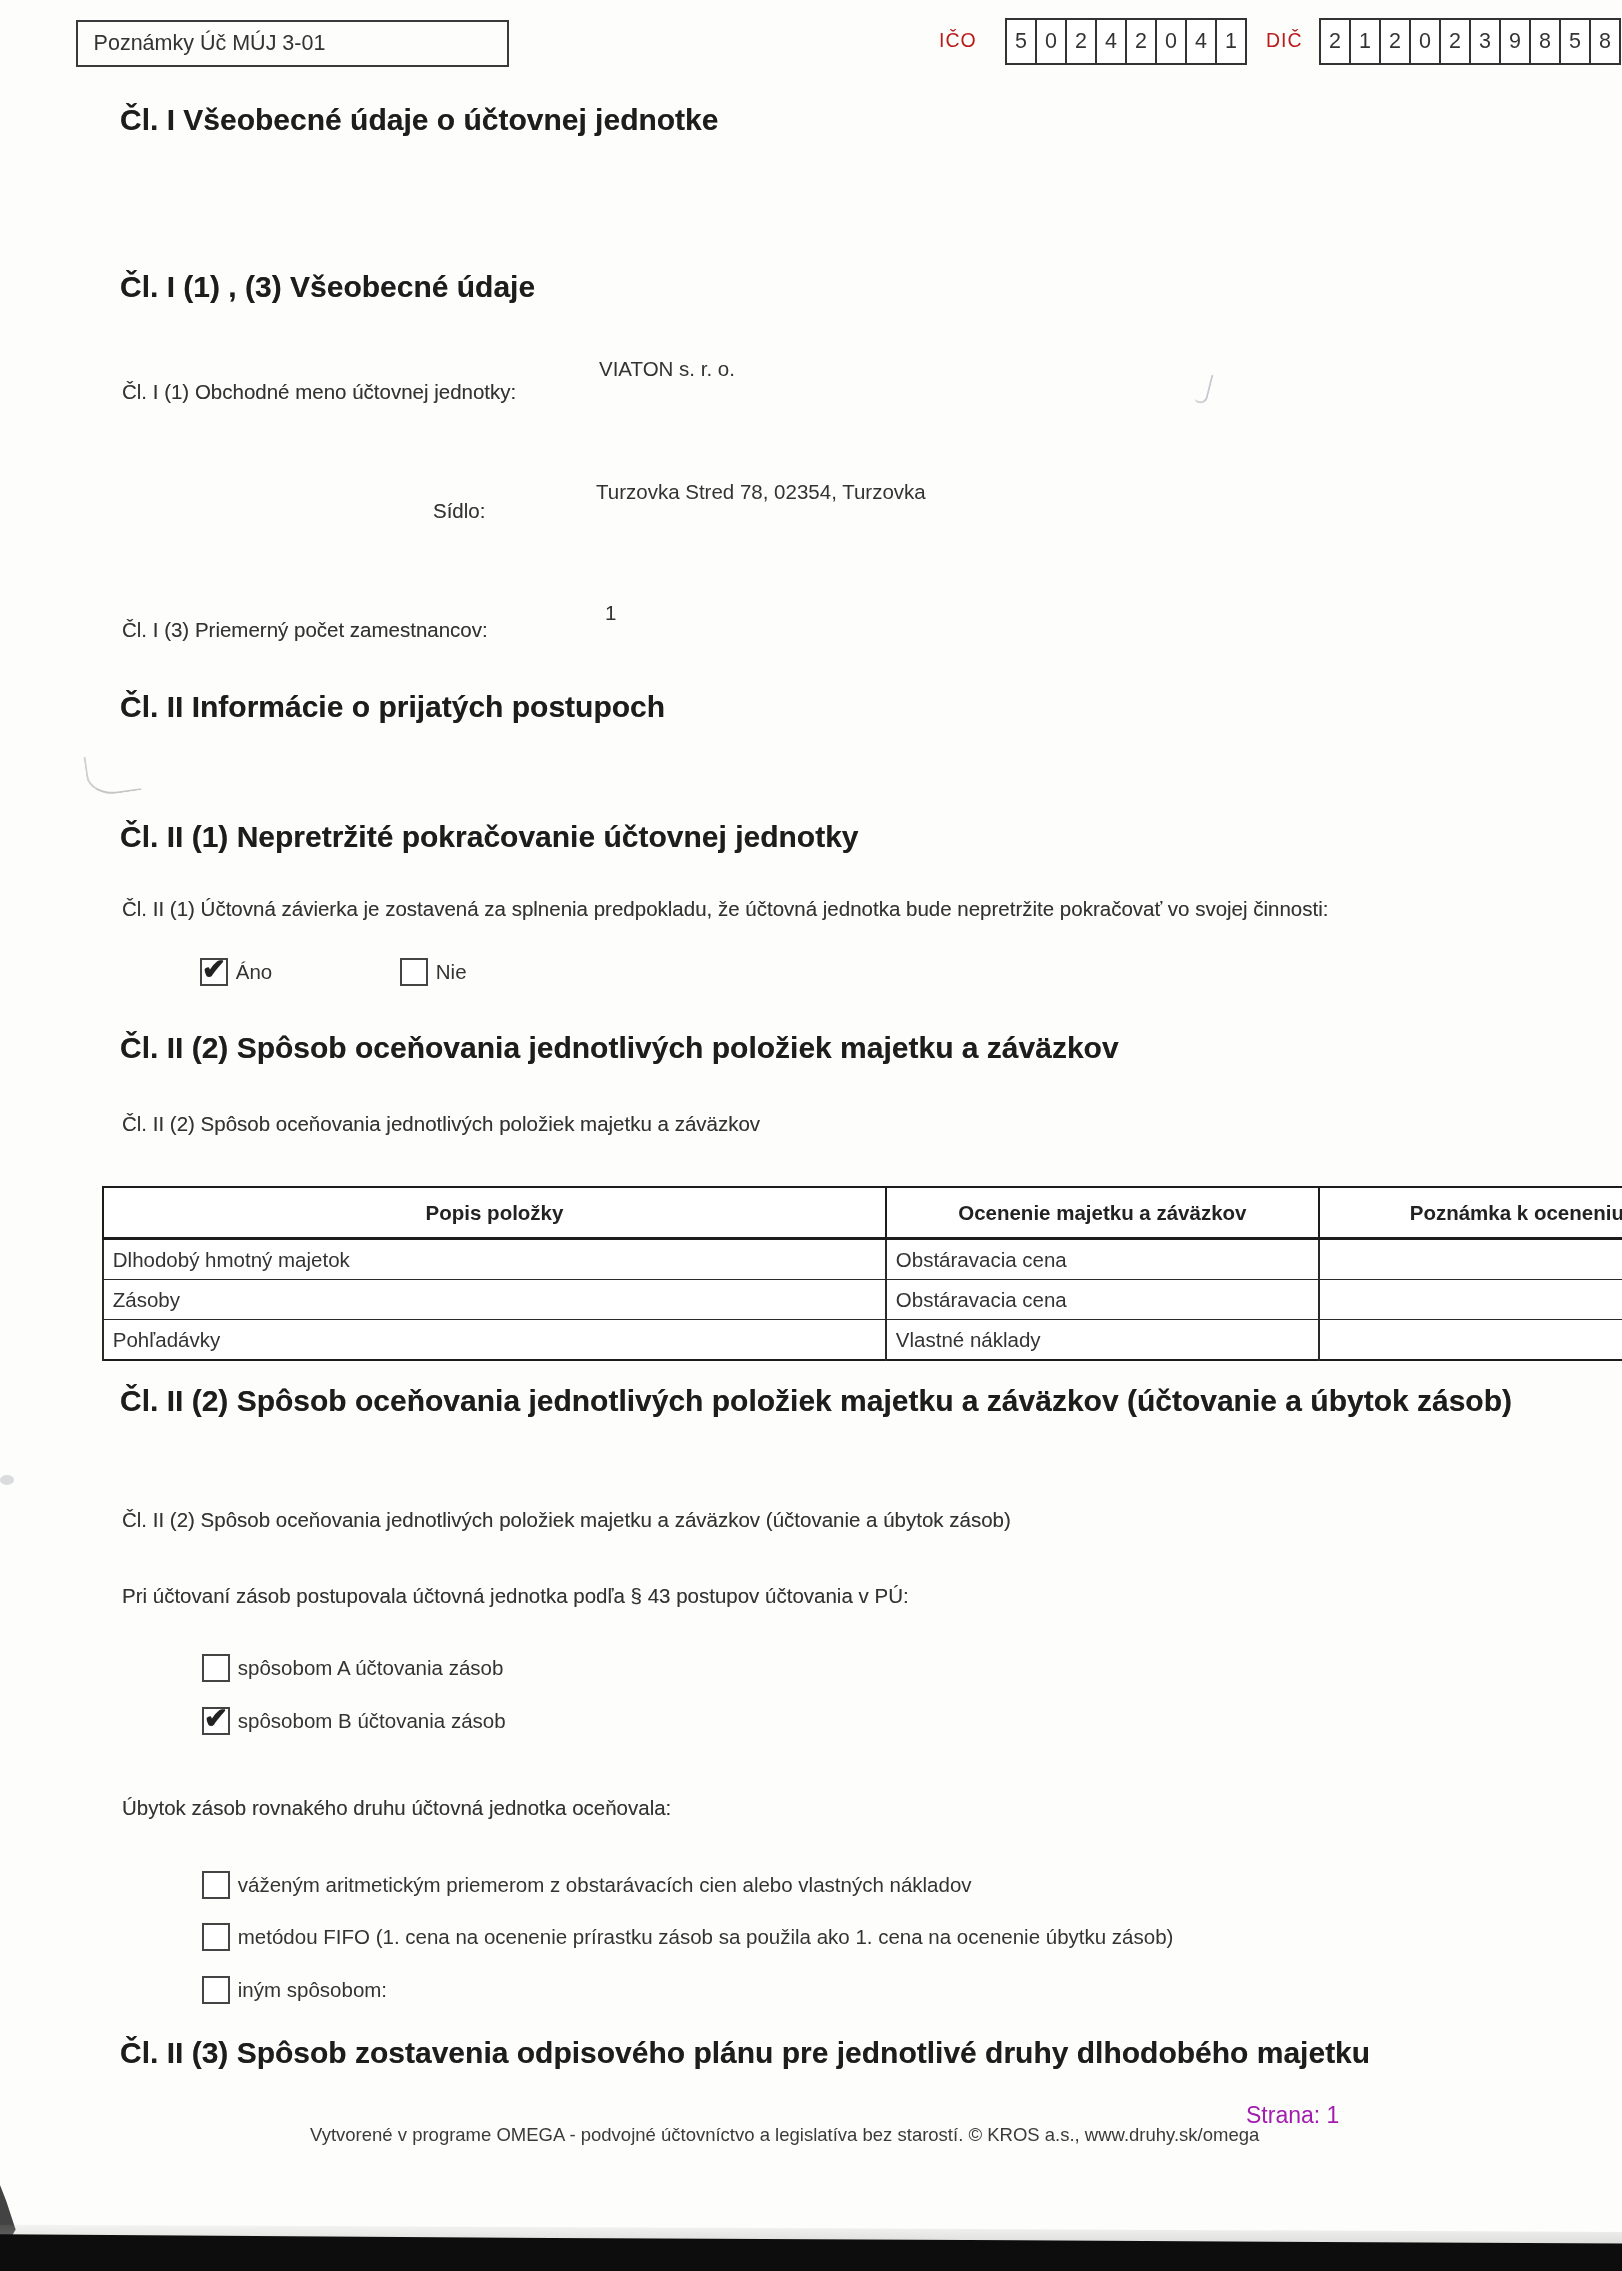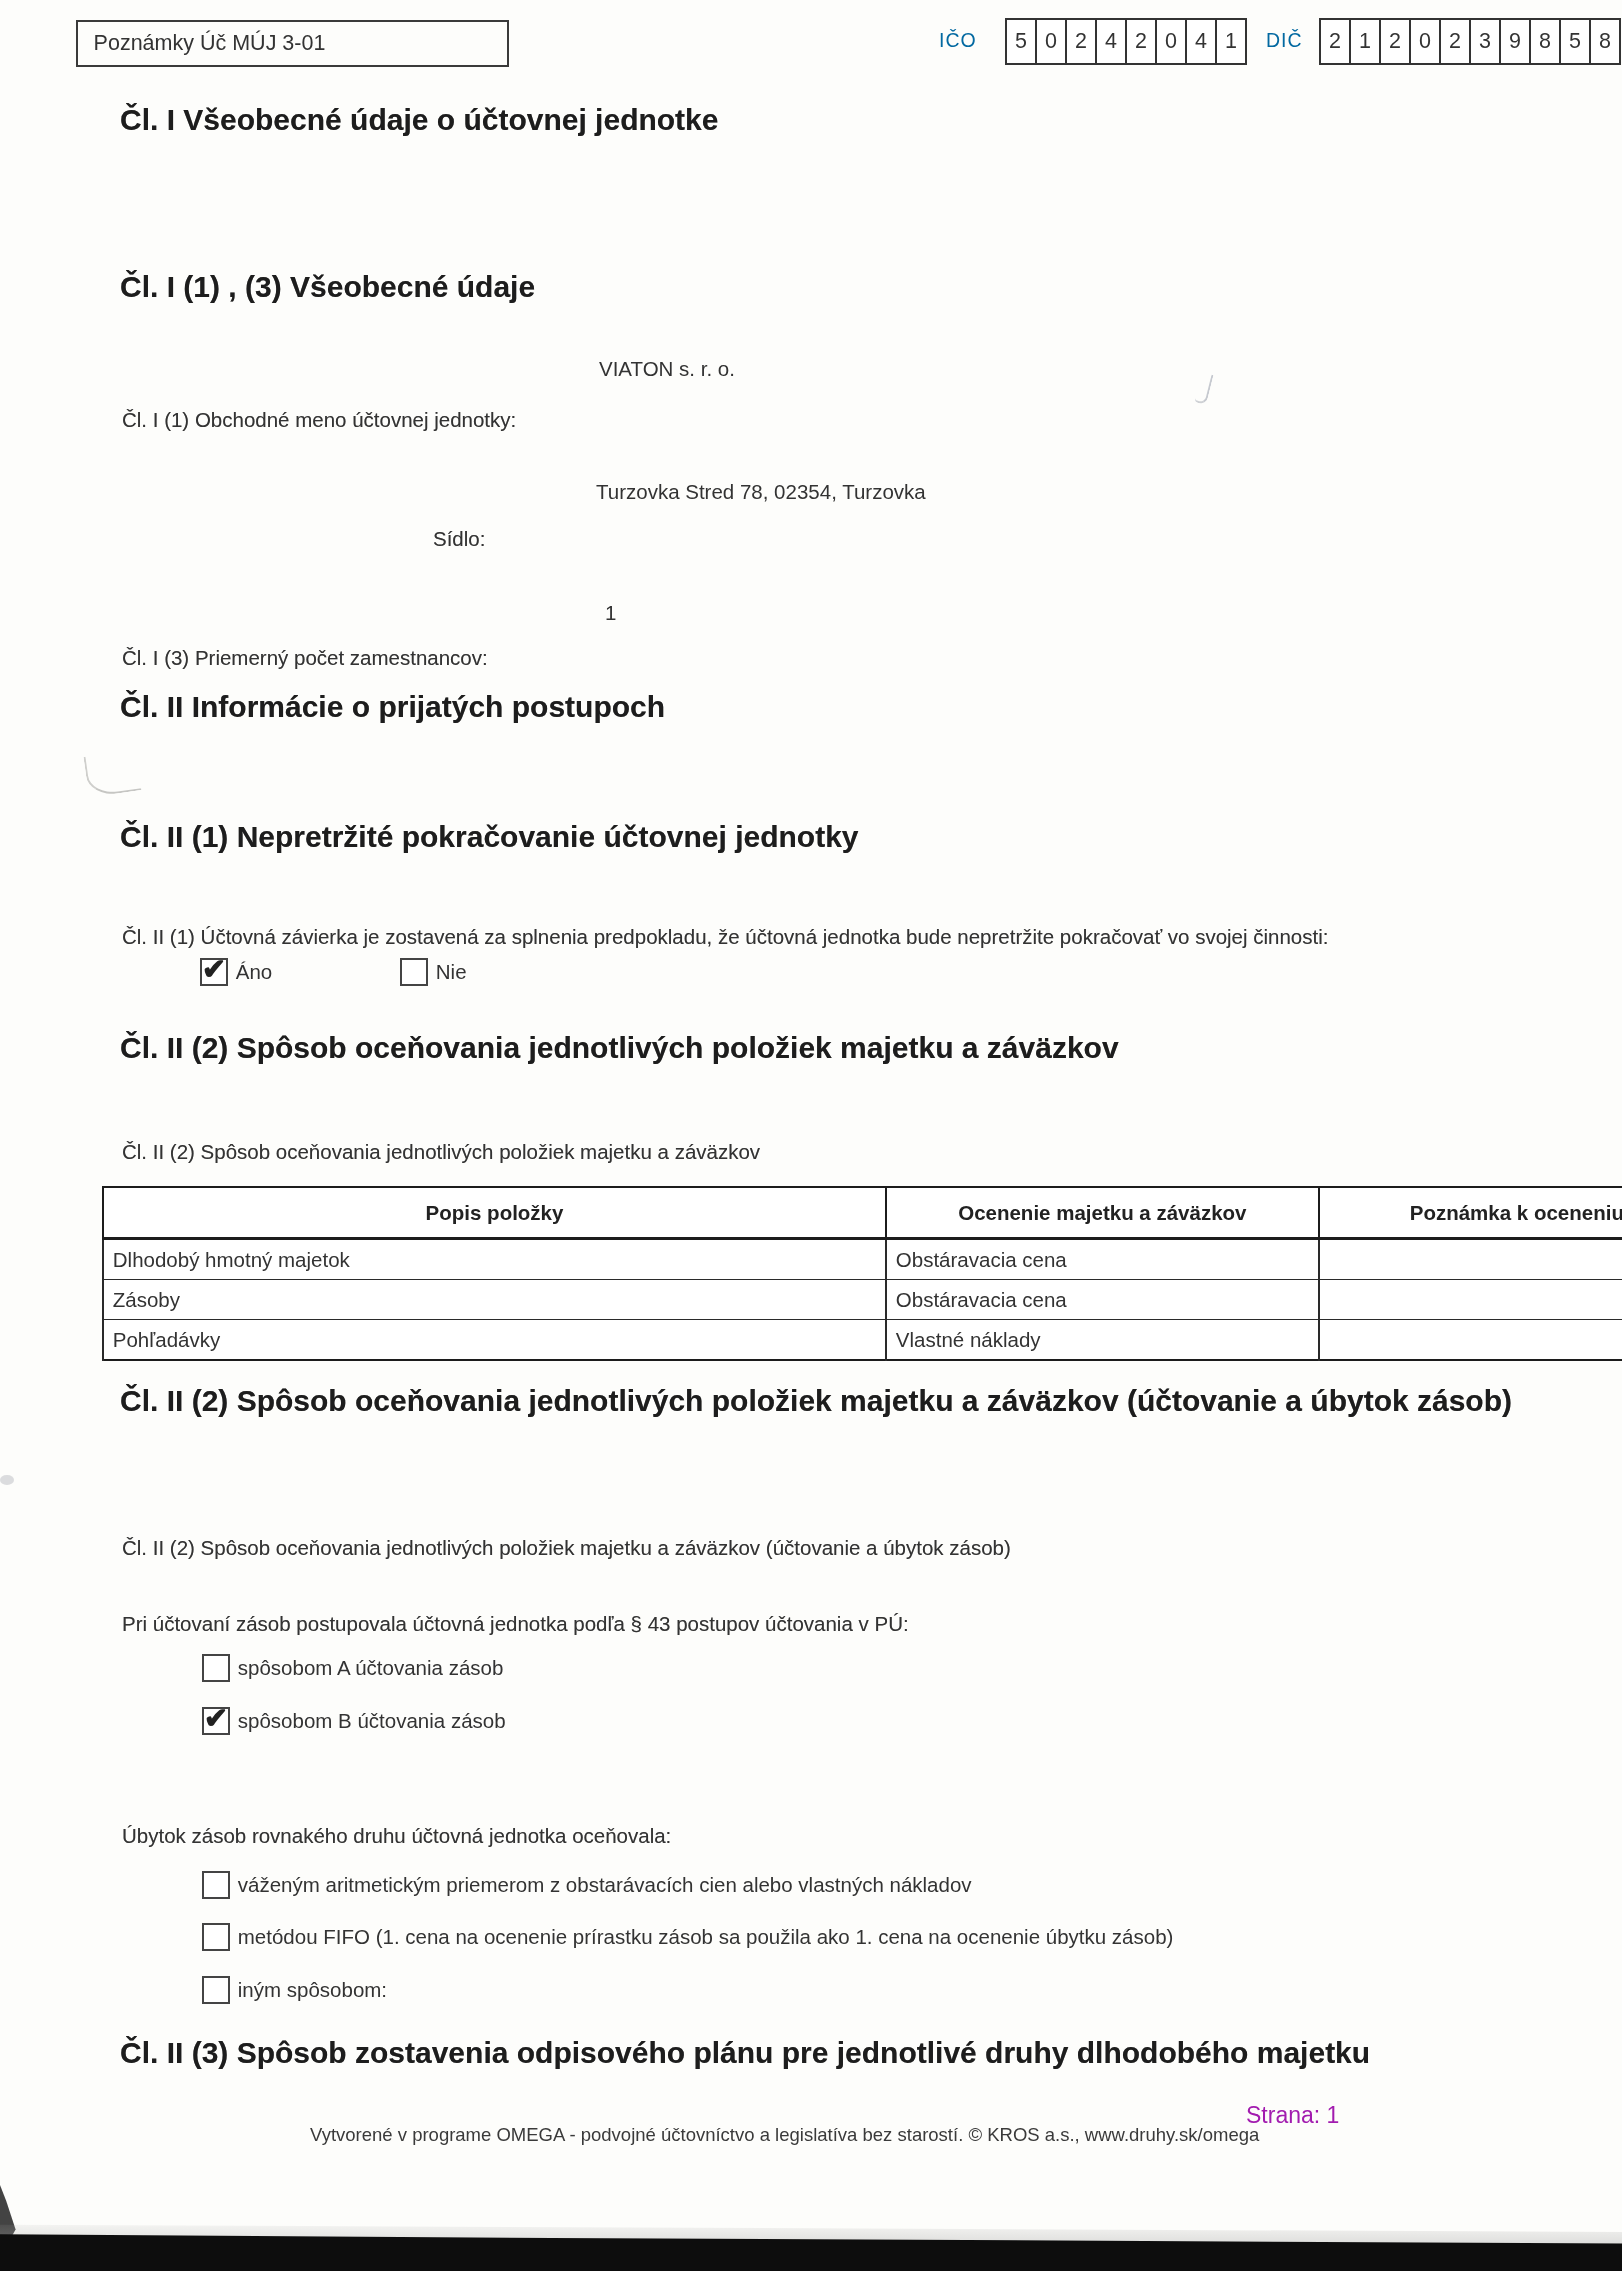--- a/index.html
+++ b/index.html
@@ -13,37 +13,37 @@
   }
   .abs{position:absolute;}
   
   .form-code-box{
     left:76px;top:19.5px;width:433px;height:47px;
     border:2px solid #3a3a3a;
     display:flex;align-items:center;
     padding-left:15.6px;box-sizing:border-box;
     font-size:21.5px;color:#333;
   }
-  .id-label{font-size:19.5px;color:#0369a1;letter-spacing:1px;}
+  .id-label{font-size:19.5px;color:#b91c1c;letter-spacing:1px;}
   .digit-row{display:flex;border:2px solid #333;background:#fff;}
   .digit-cell{
     width:28px;height:43px;
     border-right:2px solid #333;
     display:flex;align-items:center;justify-content:center;
     font-size:21.5px;color:#333;
   }
   .digit-cell:last-child{border-right:none;}
   
   .h1{
     font-size:30px;font-weight:bold;color:#1d1d1d;
     letter-spacing:0px;
     text-shadow:0 0 0.5px rgba(0,0,0,.45);
     line-height:48px;
   }
-  .txt{font-size:20.5px;color:#333;text-shadow:0 0 0.3px rgba(0,0,0,.3);margin-top:28px;}
+  .txt{font-size:20.5px;color:#333;text-shadow:0 0 0.3px rgba(0,0,0,.3);}
   .val{font-size:20.5px;color:#333;}
   
   .cb-row{display:flex;align-items:center;}
   .cb{
     width:28px;height:28px;border:2px solid #444;background:#fff;
     box-sizing:border-box;display:inline-flex;align-items:center;justify-content:center;
     flex:none;
   }
   .cb .mark{
     font-size:29px;font-weight:bold;color:#222;line-height:1;

